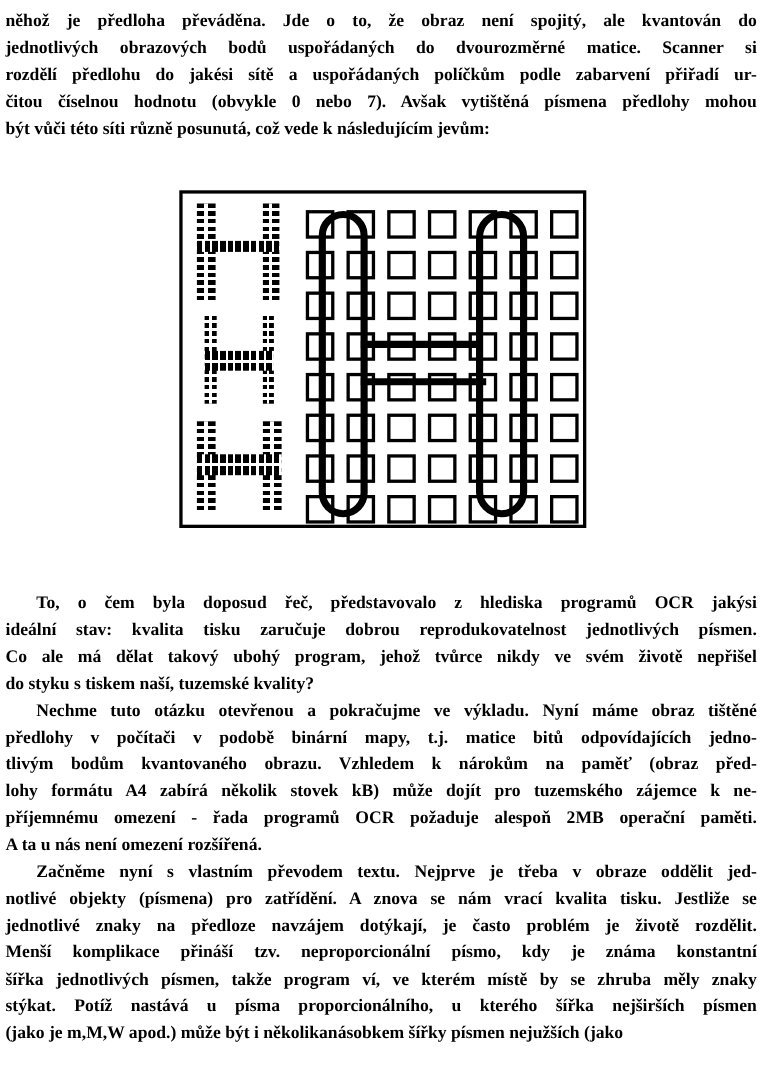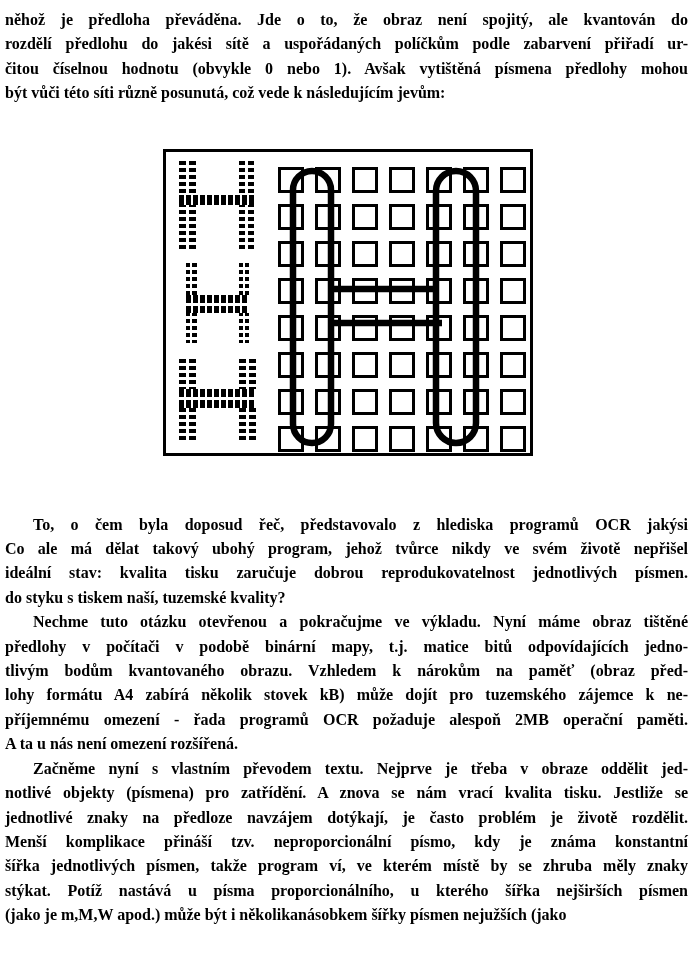--- a/index.html
+++ b/index.html
@@ -78,22 +78,23 @@
   }
   .overlay{position:absolute;left:0;top:0;pointer-events:none;}
 </style>
 </head>
 <body>
 
 <div class="page">
 
   <div class="para">
       <div class="line">něhož je předloha převáděna. Jde o to, že obraz není spojitý, ale kvantován do</div>
+      <div class="line">jednotlivých obrazových bodů uspořádaných do dvourozměrné matice. Scanner si</div>
       <div class="line">rozdělí předlohu do jakési sítě a uspořádaných políčkům podle zabarvení přiřadí ur-</div>
-      <div class="line">čitou číselnou hodnotu (obvykle 0 nebo 1). Avšak vytištěná písmena předlohy mohou</div>
+      <div class="line">čitou číselnou hodnotu (obvykle 0 nebo 7). Avšak vytištěná písmena předlohy mohou</div>
       <div class="line last">být vůči této síti různě posunutá, což vede k následujícím jevům:</div>
     </div>
 
   <div class="figure">
     <div class="dmH" id="h1">
       <div class="bar b-l"></div>
       <div class="bar b-r"></div>
       <div class="cross"></div>
     </div>
     <div class="dmH" id="h2">
@@ -169,22 +170,22 @@
     <svg class="overlay" width="364" height="301" viewBox="0 0 364 301">
       <rect x="127" y="19" width="38" height="272" rx="19" ry="19" fill="none" stroke="#000" stroke-width="6.5"></rect>
       <rect x="270" y="19" width="40" height="272" rx="20" ry="20" fill="none" stroke="#000" stroke-width="6.5"></rect>
       <line x1="162" y1="137" x2="273" y2="137" stroke="#000" stroke-width="6.5"></line>
       <line x1="162" y1="171" x2="276" y2="171" stroke="#000" stroke-width="6.5"></line>
     </svg>
   </div>
 
   <div class="para">
       <div class="line first-indent">To, o čem byla doposud řeč, představovalo z hlediska programů OCR jakýsi</div>
+      <div class="line">ideální stav: kvalita tisku zaručuje dobrou reprodukovatelnost jednotlivých písmen.</div>
       <div class="line">Co ale má dělat takový ubohý program, jehož tvůrce nikdy ve svém životě nepřišel</div>
-      <div class="line">ideální stav: kvalita tisku zaručuje dobrou reprodukovatelnost jednotlivých písmen.</div>
       <div class="line last">do styku s tiskem naší, tuzemské kvality?</div>
     </div>
   <div class="para">
       <div class="line first-indent">Nechme tuto otázku otevřenou a pokračujme ve výkladu. Nyní máme obraz tištěné</div>
       <div class="line">předlohy v počítači v podobě binární mapy, t.j. matice bitů odpovídajících jedno-</div>
       <div class="line">tlivým bodům kvantovaného obrazu. Vzhledem k nárokům na paměť (obraz před-</div>
       <div class="line">lohy formátu A4 zabírá několik stovek kB) může dojít pro tuzemského zájemce k ne-</div>
       <div class="line">příjemnému omezení - řada programů OCR požaduje alespoň 2MB operační paměti.</div>
       <div class="line last">A ta u nás není omezení rozšířená.</div>
     </div>

